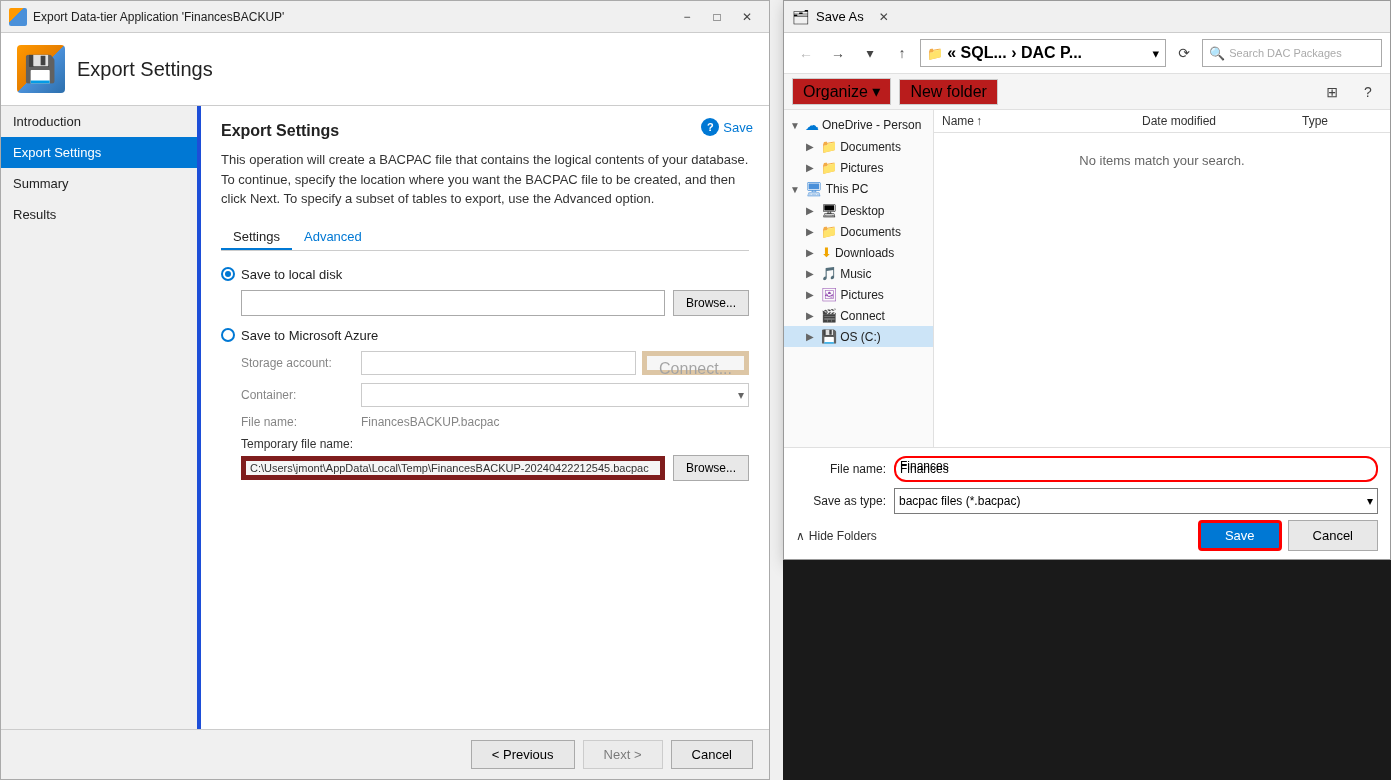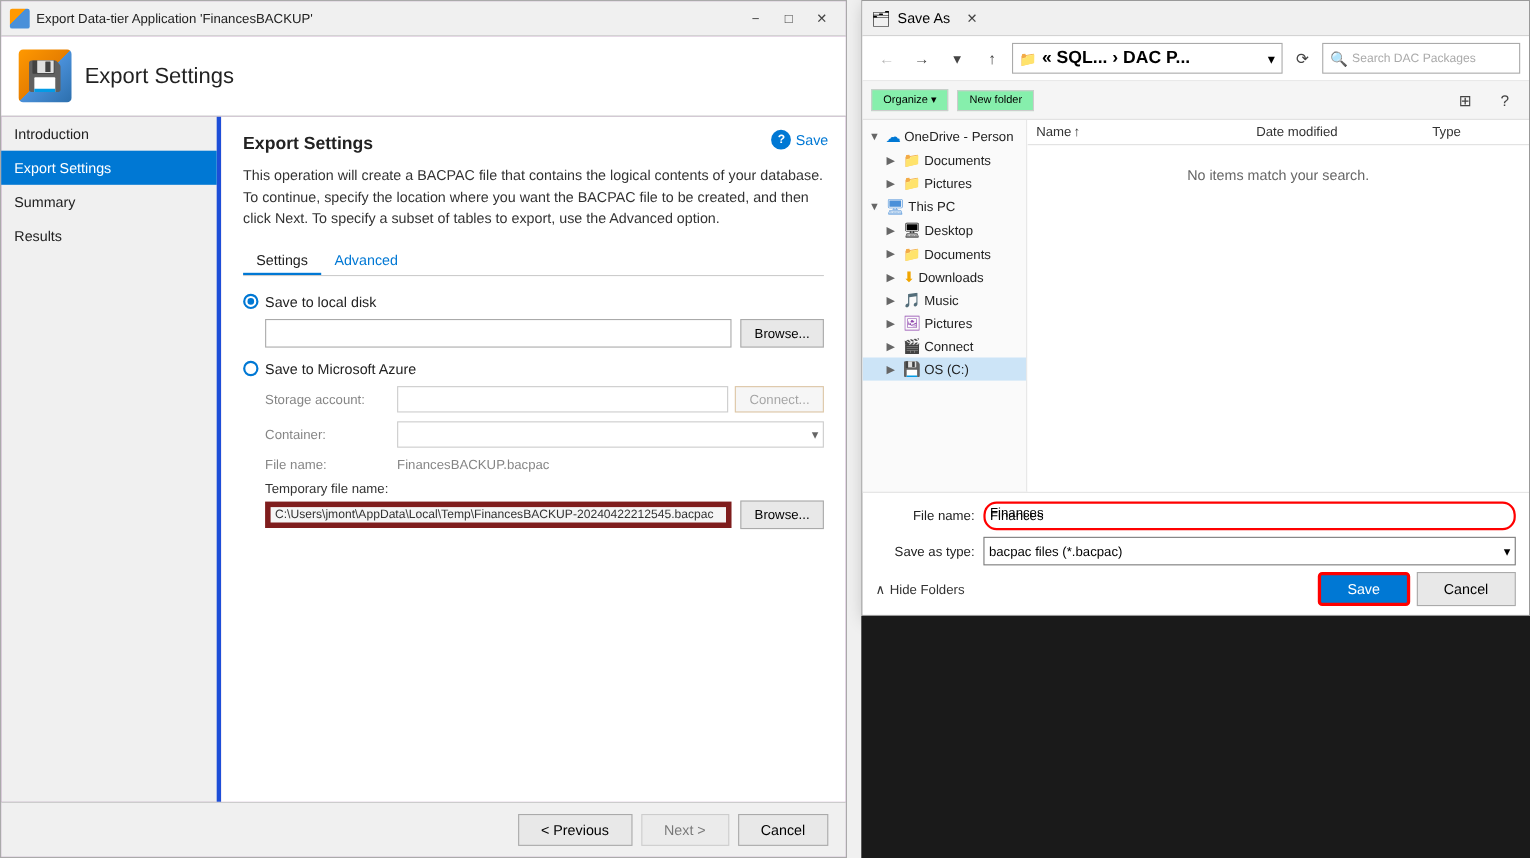--- a/index.html
+++ b/index.html
@@ -269,23 +269,23 @@
       padding: 2px 4px;
       display: flex;
       align-items: center;
       justify-content: space-between;
       background: white;
     }
 
     .connect-btn {
       padding: 4px 12px;
       background: #e8e8e8;
-      border: 1px solid #a16207;
-      cursor: pointer;
-      font-size: 12px;
+      border: 5px solid #a16207;
+      cursor: pointer;
+      font-size: 16px;
       height: 24px;
       opacity: 0.6;
     }
 
     .filename-row {
       display: flex;
       align-items: center;
       padding-left: 20px;
       margin-bottom: 8px;
     }
@@ -443,24 +443,24 @@
       background: #f5f5f5;
       padding: 4px 8px;
       display: flex;
       align-items: center;
       gap: 8px;
       border-bottom: 1px solid #e0e0e0;
     }
 
     .cmd-btn {
       padding: 3px 10px;
-      background: #86efac;
+      background: #b91c1c;
       border: 1px solid #ccc;
       cursor: pointer;
-      font-size: 10px;
+      font-size: 16px;
       display: flex;
       align-items: center;
       gap: 4px;
     }
 
     .dialog-body {
       flex: 1;
       display: flex;
       overflow: hidden;
     }

